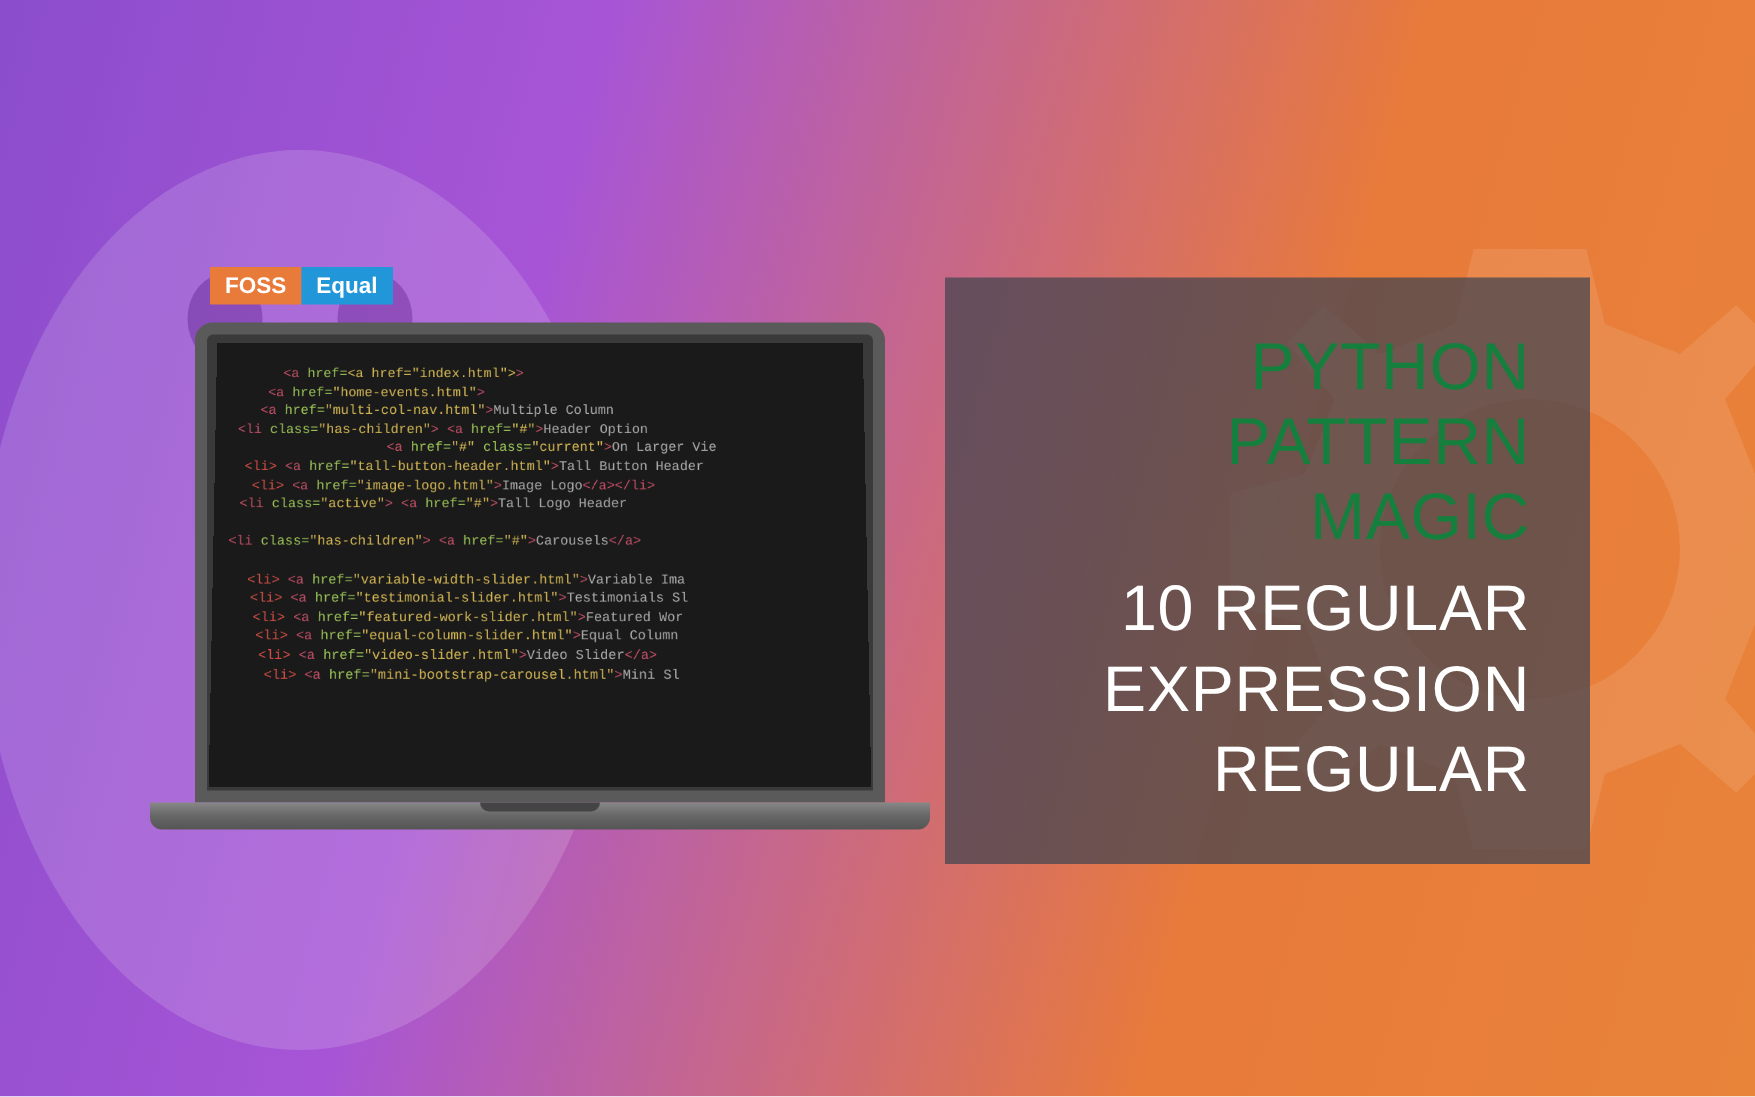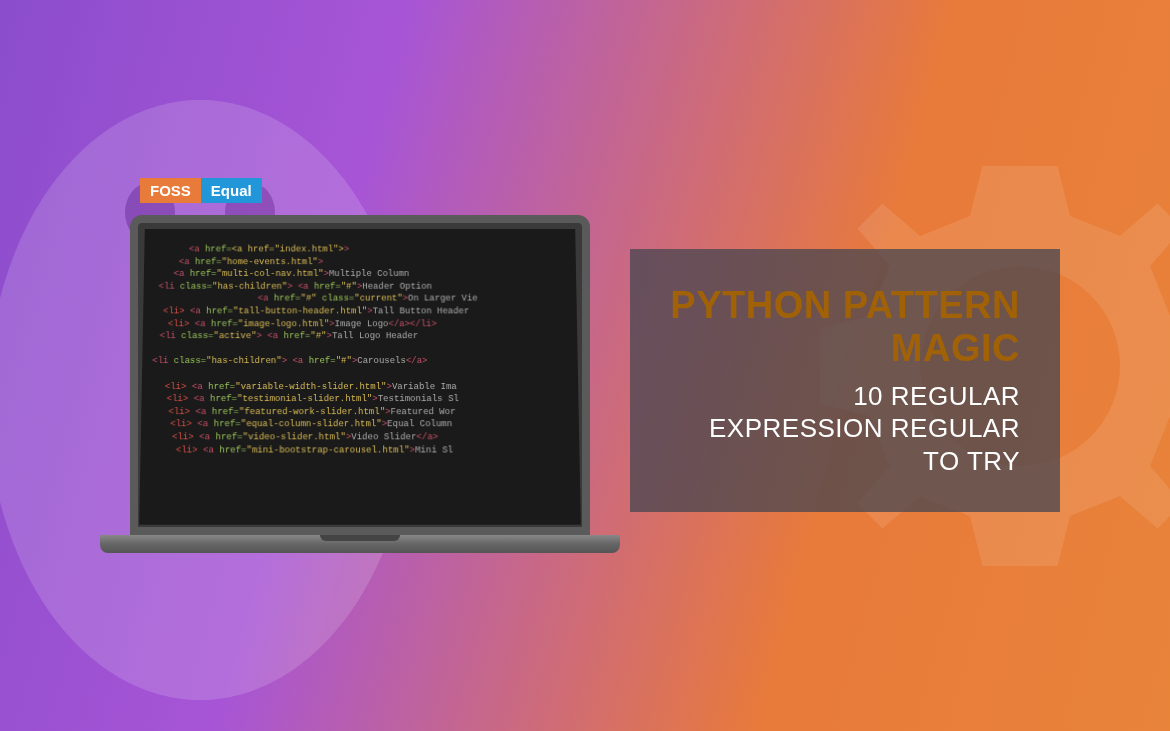--- a/index.html
+++ b/index.html
@@ -126,29 +126,29 @@
     .code-line .red { color: #e8554a; }
     
     .title-box {
       background: rgba(70, 70, 80, 0.75);
       padding: 35px 40px;
       width: 430px;
       text-align: right;
       margin-top: 30px;
     }
     .title-main {
-      color: #a16207;
-      font-size: 38px;
-      font-weight: 700;
+      color: #15803d;
+      font-size: 44px;
+      font-weight: 400;
       letter-spacing: 0.5px;
       margin-bottom: 10px;
     }
     .title-sub {
       color: white;
-      font-size: 26px;
+      font-size: 43px;
       font-weight: 300;
       letter-spacing: 0.5px;
       line-height: 1.25;
     }
   </style>
 </head>
 <body>
 
 <div class="background">
   <svg class="penguin-watermark" viewBox="0 0 200 280">
@@ -193,16 +193,15 @@
       </div>
       <div class="laptop-base"></div>
     </div>
   </div>
 
   <div class="title-box">
     <div class="title-main">PYTHON PATTERN MAGIC</div>
     <div class="title-sub">
       <span>10 REGULAR</span><br>
       <span>EXPRESSION REGULAR</span><br>
-      <span>TO TRY</span>
     </div>
   </div>
 </div>
 
 </body></html>

